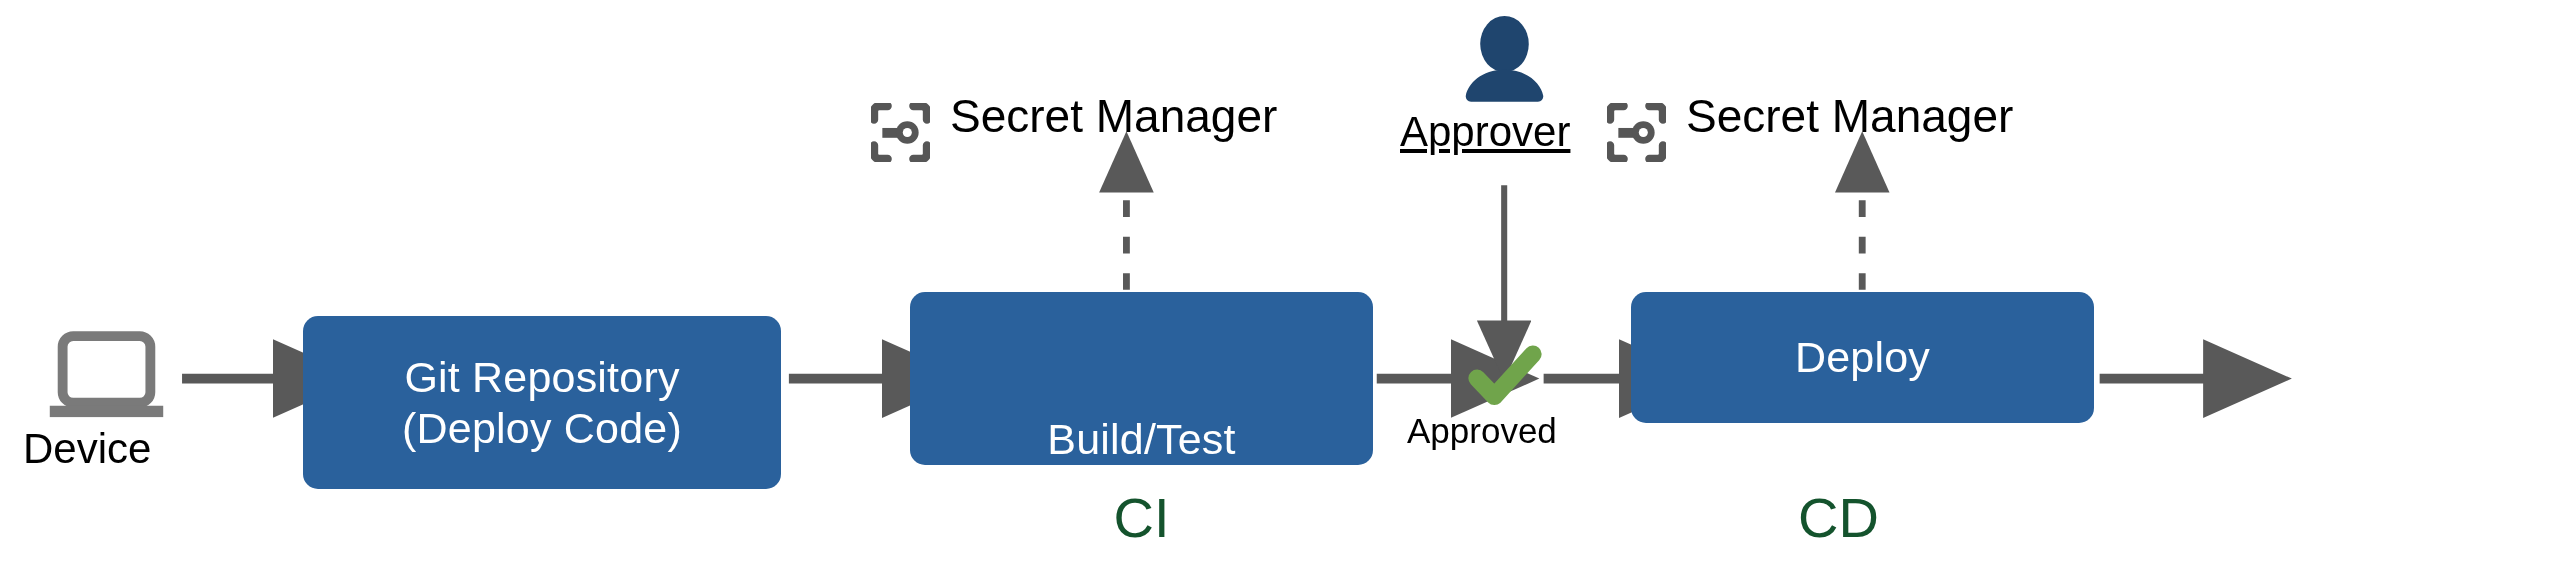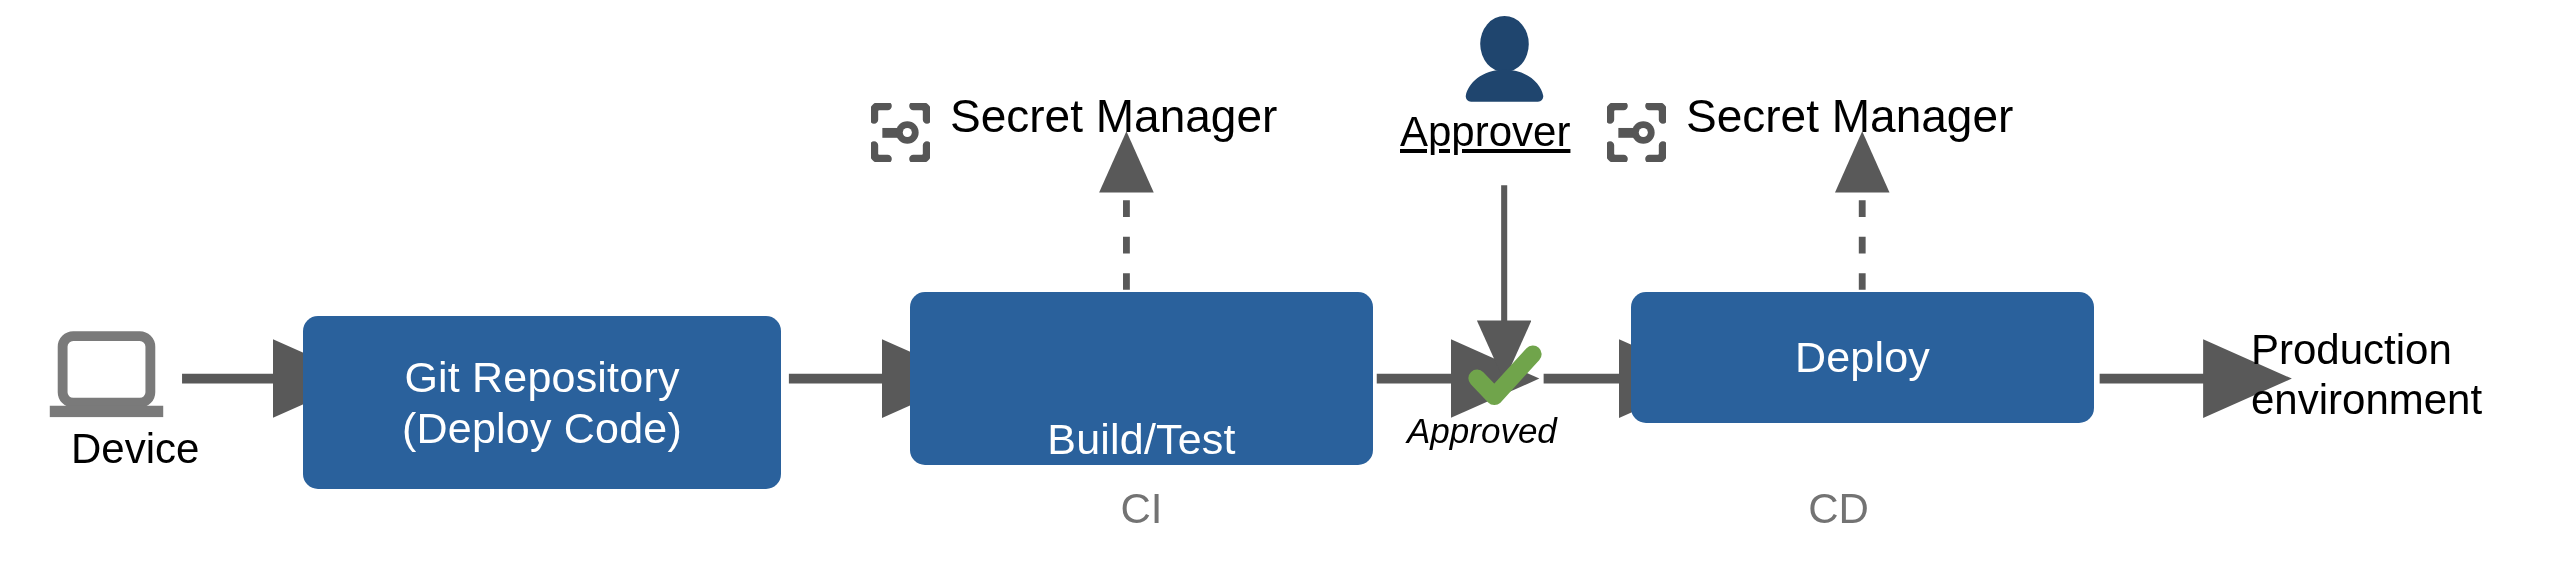--- a/index.html
+++ b/index.html
@@ -17,35 +17,34 @@
     color:#ffffff;
     font-size:43px;
     line-height:1.18;
     letter-spacing:0.2px;
     box-sizing:border-box;
   }
   .node-box span{display:block;}
 
   .stage-label{
     position:absolute;
-    font-size:42px;
-    color:#737373;
+    font-size:56px;
+    color:#14532d;
     text-align:center;
     white-space:nowrap;
   }
   .plain-label{
     position:absolute;
     font-size:42px;
     color:#000000;
     white-space:nowrap;
   }
   .ital-label{
     position:absolute;
     font-size:35px;
-    font-style:italic;
     color:#000000;
     white-space:nowrap;
   }
   .sm-label{
     position:absolute;
     font-size:46px;
     color:#000000;
     white-space:nowrap;
   }
   .two-line{
@@ -88,21 +87,21 @@
 
     <line x1="1983" y1="244" x2="1983" y2="432" stroke="#595959" stroke-width="8" marker-end="url(#ah-thin)"></line>
   </svg>
 
   <div class="icon-abs" style="left:46px; top:330px; width:121px; height:91px;">
     <svg viewBox="0 0 160 120" width="121" height="91">
       <rect x="22" y="8" width="116" height="88" rx="14" ry="14" fill="none" stroke="#7A7A7A" stroke-width="13"></rect>
       <rect x="5" y="100" width="150" height="15" fill="#7A7A7A"></rect>
     </svg>
   </div>
-  <div class="plain-label" style="left:23px; top:425px;margin-left:48px;">Device</div>
+  <div class="plain-label" style="left:23px; top:425px;">Device</div>
 
   <div class="node-box" style="left:303px; top:292px; width:478px; height:173px;margin-top:24px;">
     <div>
       <span>Git Repository</span>
       <span>(Deploy Code)</span>
     </div>
   </div>
 
   <div class="icon-abs" style="left:871px; top:103px; width:59px; height:59px;">
     <svg viewBox="0 0 78 78" width="59" height="59">
@@ -152,19 +151,15 @@
   </div>
   <div class="sm-label" style="left:1686px; top:89px;">Secret Manager</div>
 
   <div class="node-box" style="left:1631px; top:292px; width:463px; height:131px;">
     <div>
       <span>Deploy</span>
     </div>
   </div>
   <div class="stage-label" style="left:1607px; top:485px; width:463px;">CD</div>
 
-  <div class="two-line" style="left:2251px; top:325px;">
-    <div>Production</div>
-    <div>environment</div>
-  </div>
 
 </div>
 
 
 </body></html>

